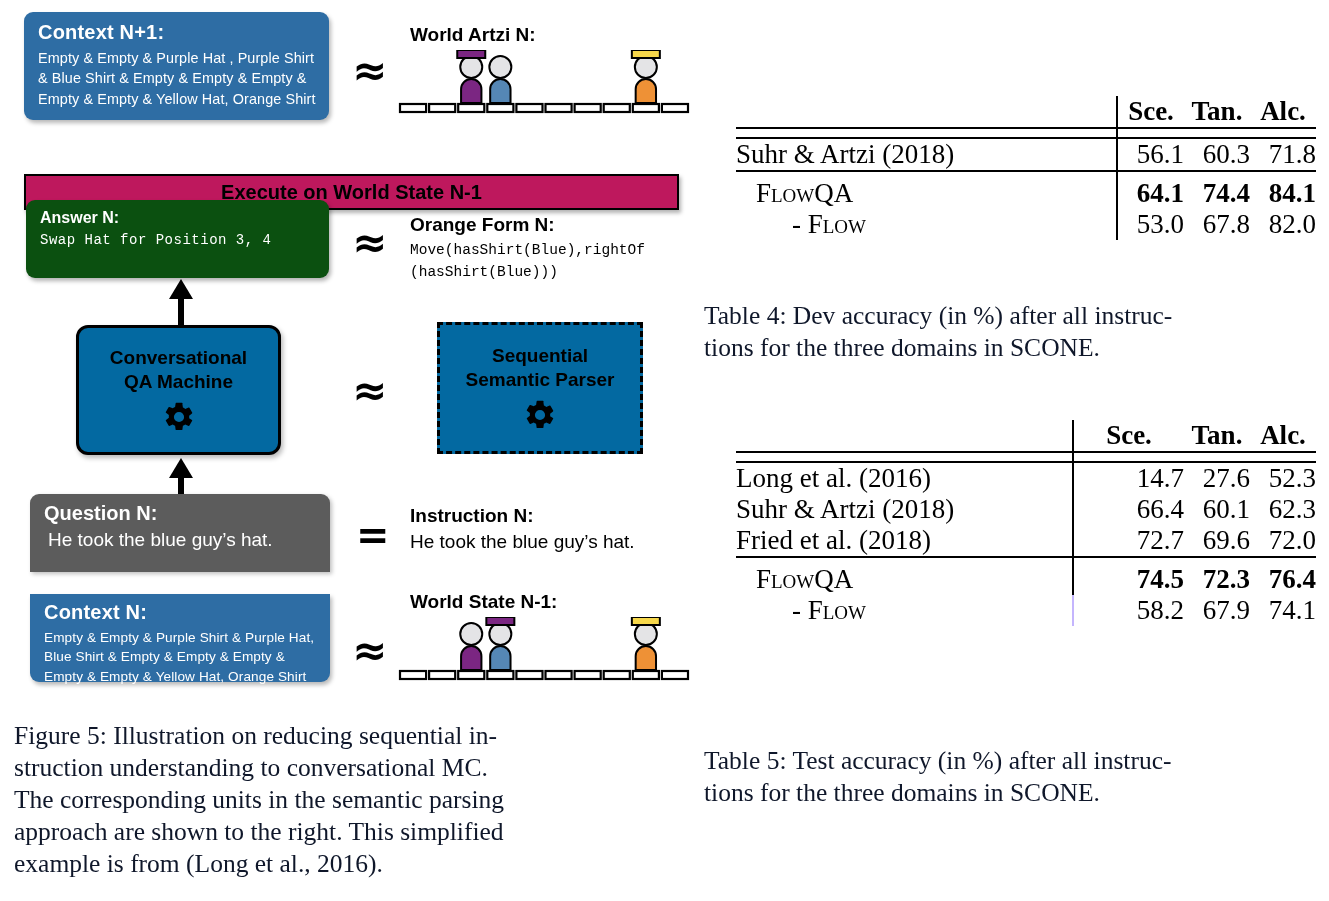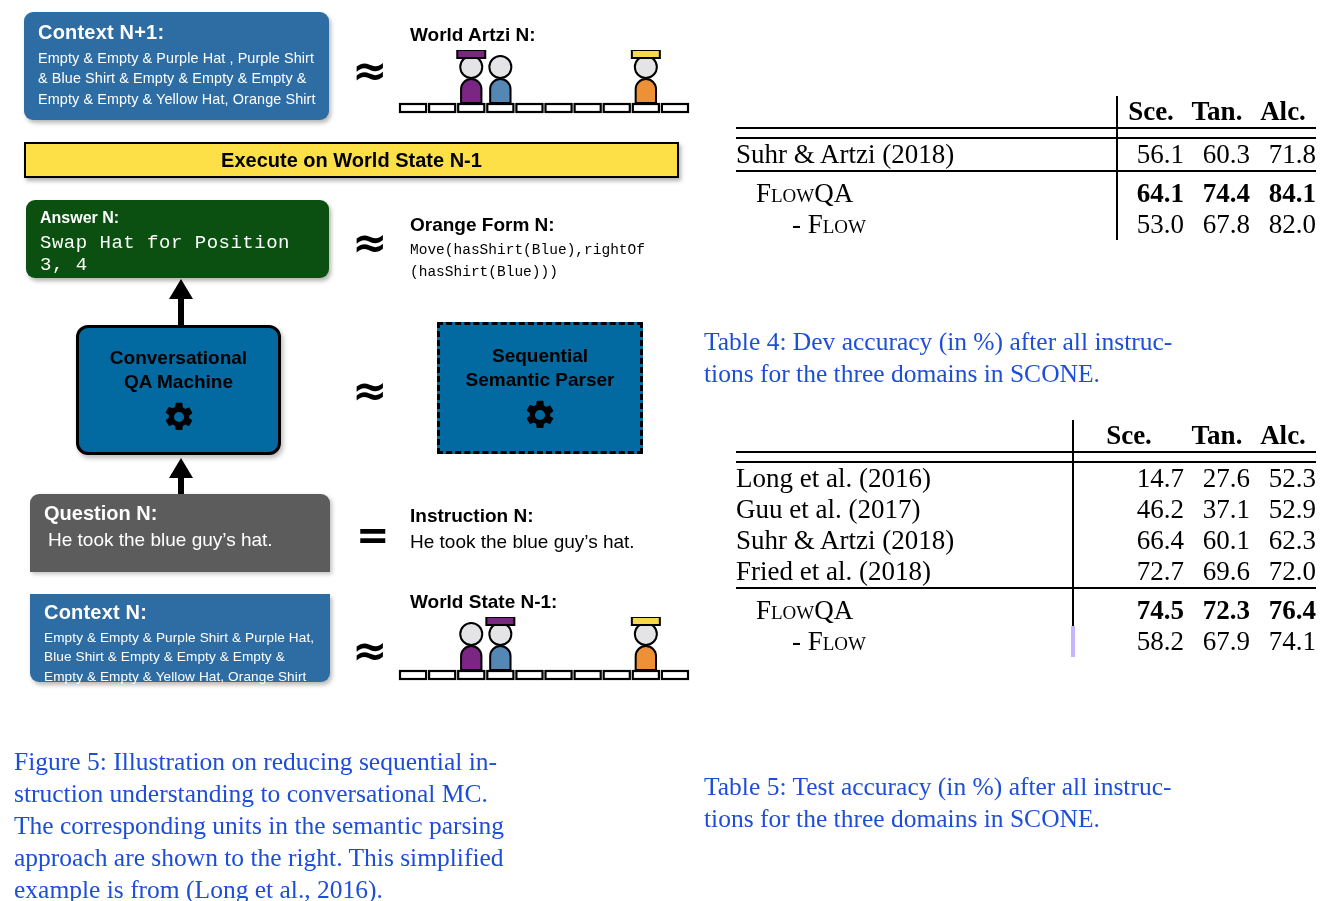--- a/index.html
+++ b/index.html
@@ -26,35 +26,36 @@
     box-shadow:2px 3px 4px rgba(0,0,0,.28);
   }
   .ctx-title{
     font-size:20px;font-weight:bold;letter-spacing:.2px;line-height:1.25;
     margin-bottom:3px;
   }
   .ctx-body{
     font-size:14.4px;line-height:1.42;font-weight:400;letter-spacing:.1px;
   }
   .exec-box{
-    background:#fde047;
+    background:#be185d;
     border:2.5px solid #000;
     display:flex;align-items:center;justify-content:center;
     font-size:20px;font-weight:bold;
     box-shadow:2px 3px 4px rgba(0,0,0,.30);
+    margin-top:32px;
   }
   .ans-box{
     background:#0B5010;
     border-radius:9px;
     color:#ffffff;
     padding:9px 14px 11px 14px;
     box-shadow:2px 3px 4px rgba(0,0,0,.30);
   }
   .ans-title{font-size:16px;font-weight:bold;margin-bottom:5px;}
-  .ans-body{font-family:"Liberation Mono",monospace;font-size:19px;letter-spacing:.5px;}
+  .ans-body{font-family:"Liberation Mono",monospace;font-size:14px;letter-spacing:.5px;}
 
   .q-box{
     background:#5C5C5C;
     border-radius:9px 9px 0 0;
     color:#ffffff;
     padding:8px 14px 10px 14px;
     box-shadow:2px 2px 4px rgba(0,0,0,.25);
   }
   .q-title{font-size:20px;font-weight:bold;margin-bottom:4px;}
   .q-body{font-size:19px;padding-left:4px;}
@@ -94,22 +95,21 @@
   .hdr{font-weight:bold;text-align:center;}
   .bold{font-weight:bold;}
   .smallcaps{font-variant:small-caps;}
   .caption{
     position:absolute;
     font-family:"Liberation Serif", serif;
     font-size:25.5px;
     line-height:1.25;
     text-align:justify;
     text-justify:inter-word;
-    color:#1d4ed8;
-    margin-top:26px;
+    color:#0f172a;
   }
   .caption.last-left > span{display:block;}
 </style>
 </head>
 <body>
 
 <div class="box ctx-box" style="left:24px;top:12px;width:305px;height:108px;">
   <div class="ctx-title">Context N+1:</div>
   <div class="ctx-body">Empty &amp; Empty &amp; Purple Hat , Purple Shirt &amp; Blue Shirt &amp; Empty &amp; Empty &amp; Empty &amp; Empty &amp; Empty &amp; Yellow Hat, Orange Shirt</div>
 </div>
@@ -306,26 +306,20 @@
         <td style="border-top:2px solid #000;border-bottom:2px solid #000;height:8px;padding:0;"></td>
         <td style="border-top:2px solid #000;border-bottom:2px solid #000;height:8px;padding:0;"></td>
       </tr>
       <tr>
         <td class="tbl-name">Long et al. (2016)</td>
         <td class="tbl-num" style="border-left:2px solid #000;">14.7</td>
         <td class="tbl-num">27.6</td>
         <td class="tbl-num">52.3</td>
       </tr>
       <tr>
-        <td class="tbl-name">Guu et al. (2017)</td>
-        <td class="tbl-num" style="border-left:2px solid #000;">46.2</td>
-        <td class="tbl-num">37.1</td>
-        <td class="tbl-num">52.9</td>
-      </tr>
-      <tr>
         <td class="tbl-name">Suhr &amp; Artzi (2018)</td>
         <td class="tbl-num" style="border-left:2px solid #000;">66.4</td>
         <td class="tbl-num">60.1</td>
         <td class="tbl-num">62.3</td>
       </tr>
       <tr>
         <td class="tbl-name">Fried et al. (2018)</td>
         <td class="tbl-num" style="border-left:2px solid #000;padding-left:44px;">72.7</td>
         <td class="tbl-num">69.6</td>
         <td class="tbl-num">72.0</td>
@@ -337,21 +331,21 @@
         <td style="border-top:2px solid #000;height:6px;padding:0;"></td>
       </tr>
       <tr>
         <td class="tbl-name smallcaps" style="padding-left:20px;">FlowQA</td>
         <td class="tbl-num bold" style="border-left:2px solid #000;">74.5</td>
         <td class="tbl-num bold">72.3</td>
         <td class="tbl-num bold">76.4</td>
       </tr>
       <tr>
         <td class="tbl-name smallcaps" style="padding-left:56px;">- Flow</td>
-        <td class="tbl-num" style="border-left:4px solid #c4b5fd;">58.2</td>
+        <td class="tbl-num" style="border-left:2px solid #c4b5fd;">58.2</td>
         <td class="tbl-num">67.9</td>
         <td class="tbl-num">74.1</td>
       </tr>
     </tbody>
   </table>
 </div>
 
 <div class="caption" style="left:704px;top:745px;width:616px;">
   <span style="display:block;">Table 5: Test accuracy (in %) after all instruc-</span>
   <span style="display:block;">tions for the three domains in SCONE.</span>

